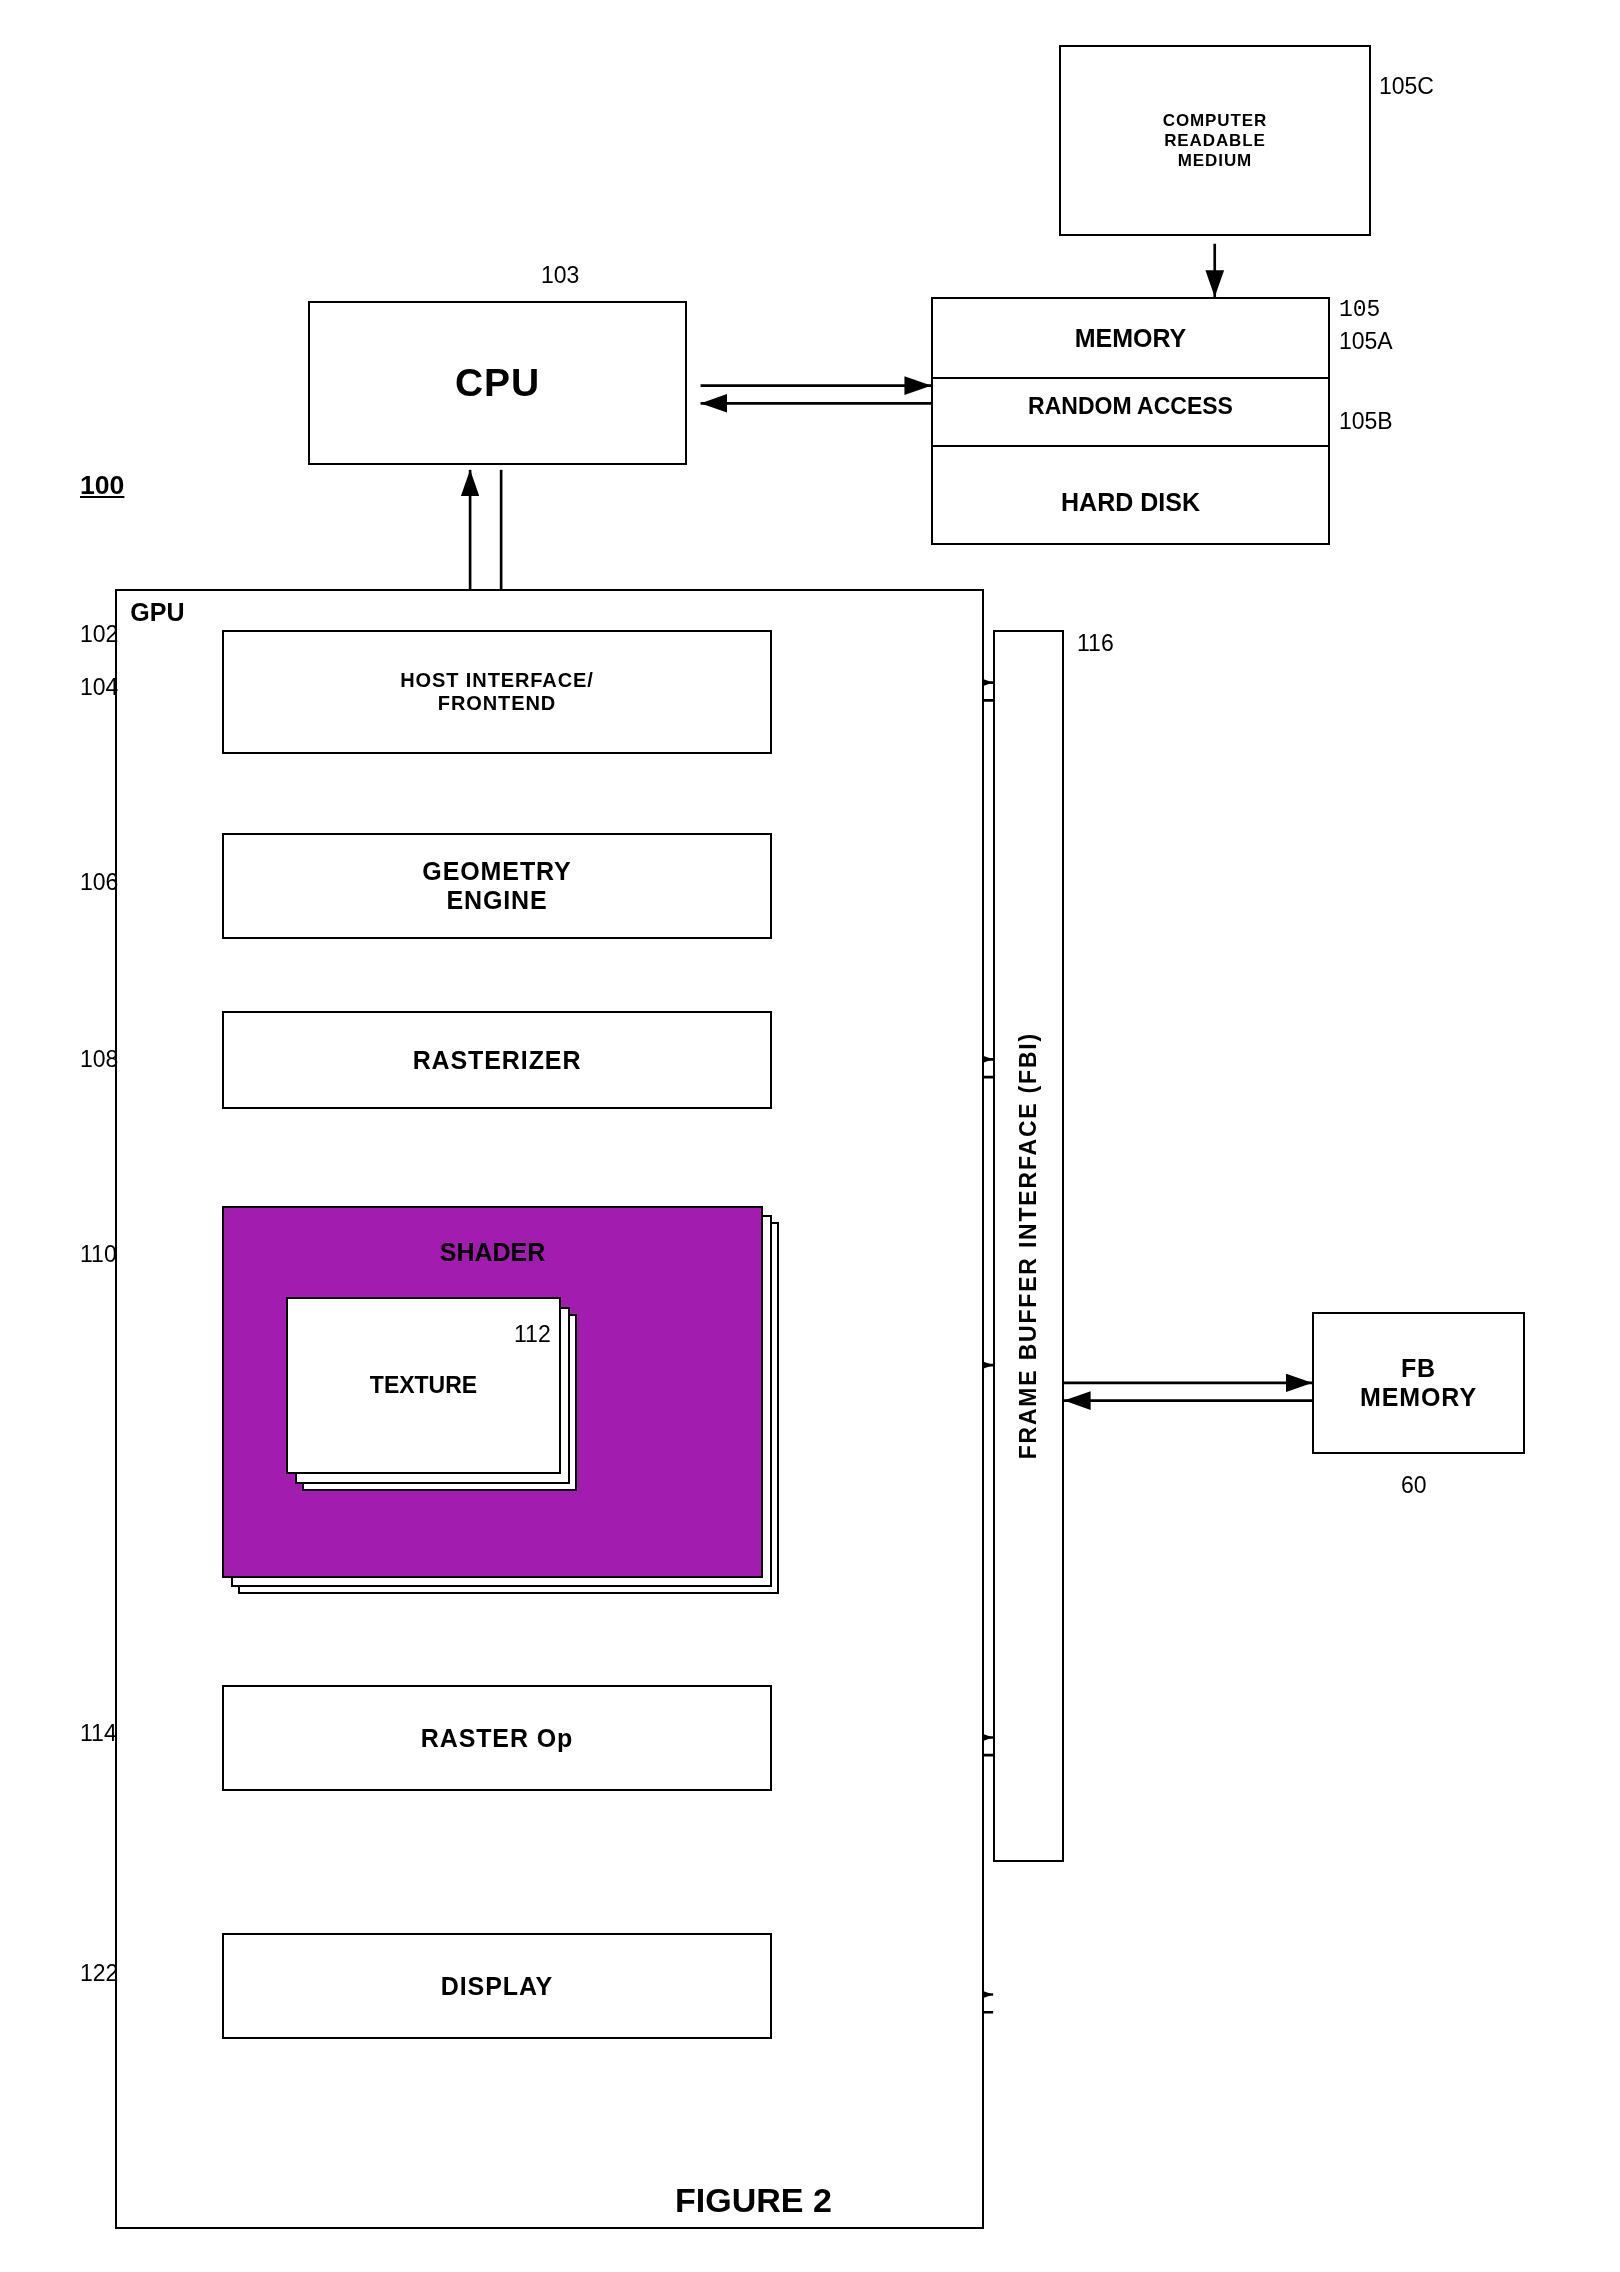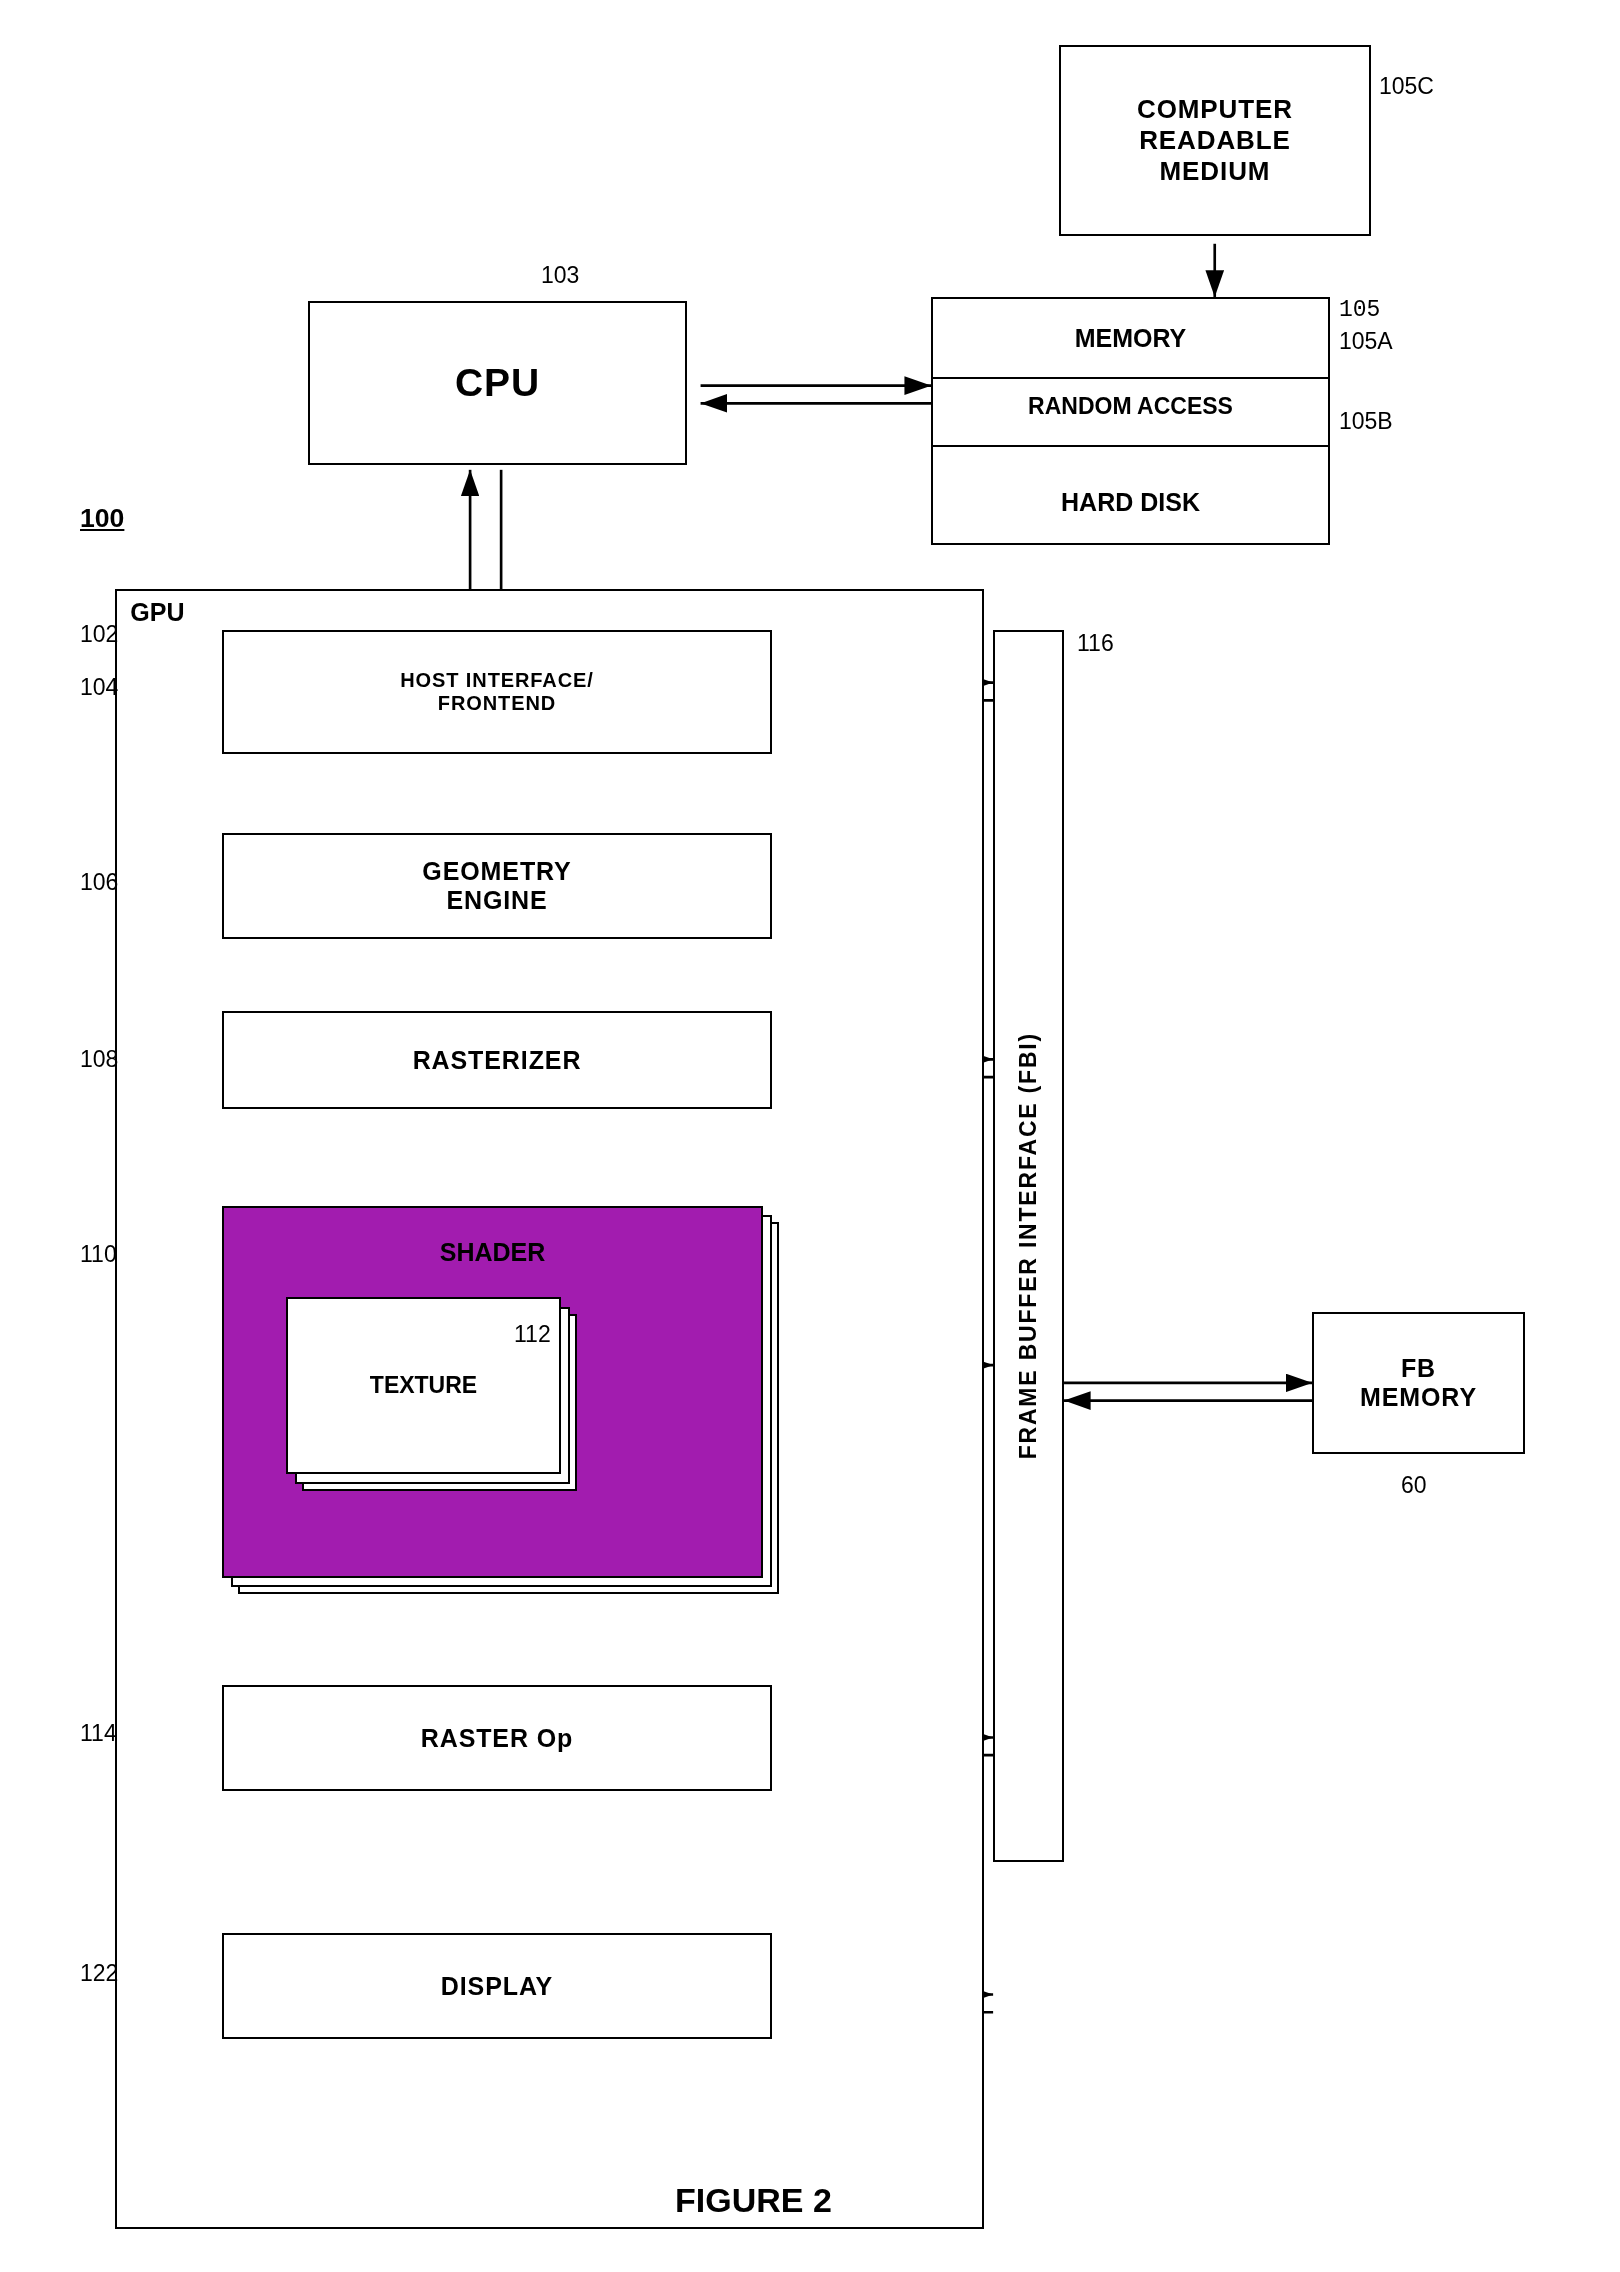--- a/index.html
+++ b/index.html
@@ -116,21 +116,21 @@
     <line x1="1200" y1="1560" x2="1480" y2="1560" stroke="#000" stroke-width="3" marker-end="url(#arrowhead)"></line>
     <line x1="1480" y1="1580" x2="1200" y2="1580" stroke="#000" stroke-width="3" marker-end="url(#arrowhead)"></line>
 
     <line x1="565" y1="2060" x2="565" y2="2180" stroke="#000" stroke-width="3" marker-end="url(#arrowhead)"></line>
 
     <line x1="870" y1="2250" x2="1120" y2="2250" stroke="#000" stroke-width="3" marker-end="url(#arrowhead)"></line>
     <line x1="1120" y1="2270" x2="870" y2="2270" stroke="#000" stroke-width="3" marker-end="url(#arrowhead)"></line>
 
   </svg>
 
-  <div class="box" style="left:1059px; top:45px; width:312px; height:191px; font-size:26px;">
+  <div class="box" style="left:1059px; top:45px; width:312px; height:191px; font-size:17px;">
     <span style="white-space:pre-line; text-align:center;">COMPUTER
 READABLE
 MEDIUM</span>
   </div>
 
   <div class="ref-label" style="left:1379px; top:45px;margin-top:28px;">
     <span>105C</span>
   </div>
 
   <div style="position:absolute; left:931px; top:297px; width:399px; height:248px; border:2.7px solid #000; background:#fff;">
@@ -161,21 +161,21 @@
   </div>
 
   <div class="ref-label" style="left:541px; top:262px;">
     <span>103</span>
   </div>
 
   <div class="box" style="left:308px; top:301px; width:379px; height:164px; font-size:39px;">
     <span>CPU</span>
   </div>
 
-  <div style="position:absolute; left:80px; top:470px; font-size:26.6px; font-weight:bold; text-decoration:underline;margin-top:33px;">
+  <div style="position:absolute; left:80px; top:470px; font-size:26.6px; font-weight:bold; text-decoration:underline;">
     <span>100</span>
   </div>
 
   <div style="position:absolute; left:115px; top:589px; width:869px; height:1640px; border:2.7px solid #000; background:#fff;">
 
     <div class="gpu-label" style="left:13.3px; top:7px;">
       <span>GPU</span>
     </div>
   </div>
 

